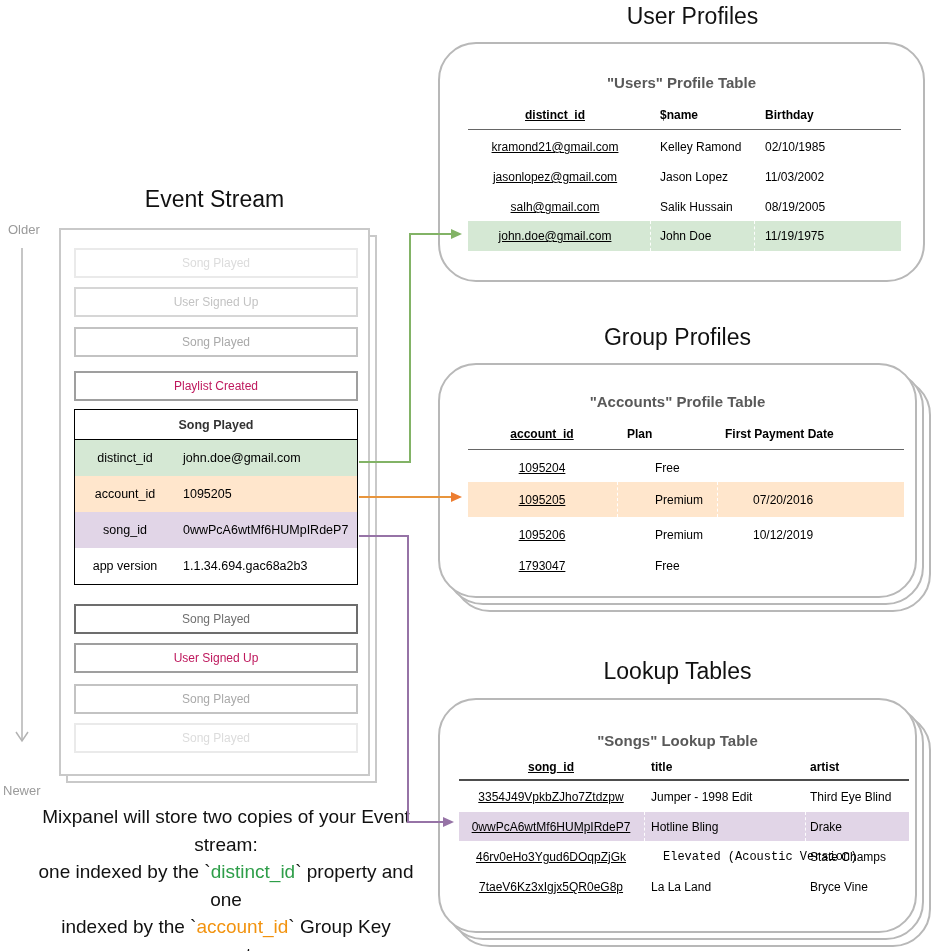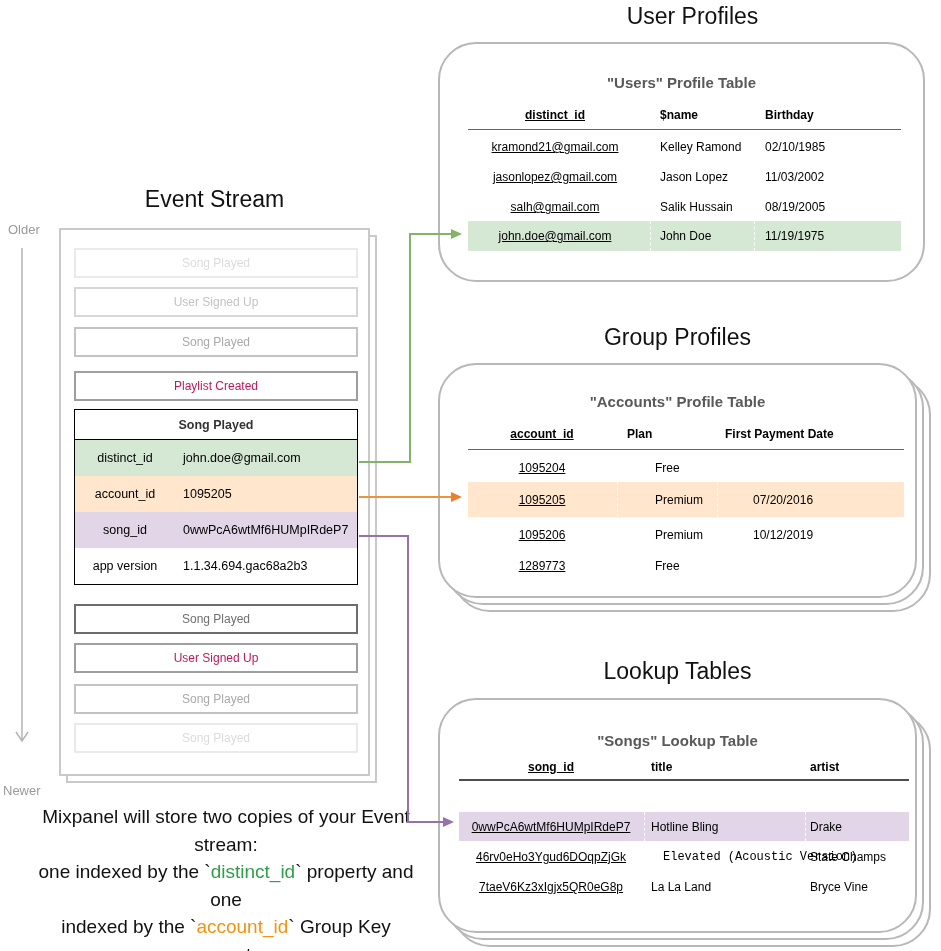--- a/index.html
+++ b/index.html
@@ -180,38 +180,43 @@
       <span class="c1 cell u" style="left:0; width:148px;">1095205</span>
       <span class="c2 cell" style="left:187px;">Premium</span>
       <span class="c3 cell" style="left:285px;">07/20/2016</span>
     </div>
     <div class="trow" style="left:28px; top:155px; width:436px; height:30px;">
       <span class="c1 cell u" style="left:0; width:148px;">1095206</span>
       <span class="c2 cell" style="left:187px;">Premium</span>
       <span class="c3 cell" style="left:285px;">10/12/2019</span>
     </div>
     <div class="trow" style="left:28px; top:186px; width:436px; height:30px;">
-      <span class="c1 cell u" style="left:0; width:148px;">1289773</span>
+      <span class="c1 cell u" style="left:0; width:148px;">1793047</span>
       <span class="c2 cell" style="left:187px;">Free</span>
       <span class="c3 cell" style="left:285px;"></span>
     </div>
   </div>
 
   <div class="abs section-title" style="left:438px; top:658px; width:479px;">Lookup Tables</div>
 
   <div class="round-box" style="left:452px; top:712px; width:479px; height:235px;"></div>
   <div class="round-box" style="left:445px; top:705px; width:479px; height:235px;"></div>
   <div class="round-box" style="left:438px; top:698px; width:479px; height:235px;">
     <div class="tbl-title" style="top:32px;">"Songs" Lookup Table</div>
 
     <div class="abs hdr u" style="left:19px; top:60px; width:184px; text-align:center;">song_id</div>
     <div class="abs hdr" style="left:211px; top:60px;">title</div>
     <div class="abs hdr" style="left:370px; top:60px;">artist</div>
     <div class="rule2" style="left:19px; top:79px; width:450px;"></div>
 
+    <div class="trow" style="left:19px; top:83px; width:450px; height:28px;">
+      <span class="c1 cell u" style="left:0; width:184px;">3354J49VpkbZJho7Ztdzpw</span>
+      <span class="c2 cell" style="left:192px;">Jumper - 1998 Edit</span>
+      <span class="c3 cell" style="left:351px;">Third Eye Blind</span>
+    </div>
     <div class="trow bg-purple" style="left:19px; top:112px; width:450px; height:29px;">
       <span class="vsep" style="left:185px;"></span>
       <span class="vsep" style="left:346px;"></span>
       <span class="c1 cell u" style="left:0; width:184px;">0wwPcA6wtMf6HUMpIRdeP7</span>
       <span class="c2 cell" style="left:192px;">Hotline Bling</span>
       <span class="c3 cell" style="left:351px;">Drake</span>
     </div>
     <div class="trow" style="left:19px; top:143px; width:450px; height:28px;">
       <span class="c1 cell u" style="left:0; width:184px;">46rv0eHo3Ygud6DOqpZjGk</span>
       <span class="c2 cell" style="left:204px;font-family:Liberation Mono, monospace;">Elevated (Acoustic Version)</span>

